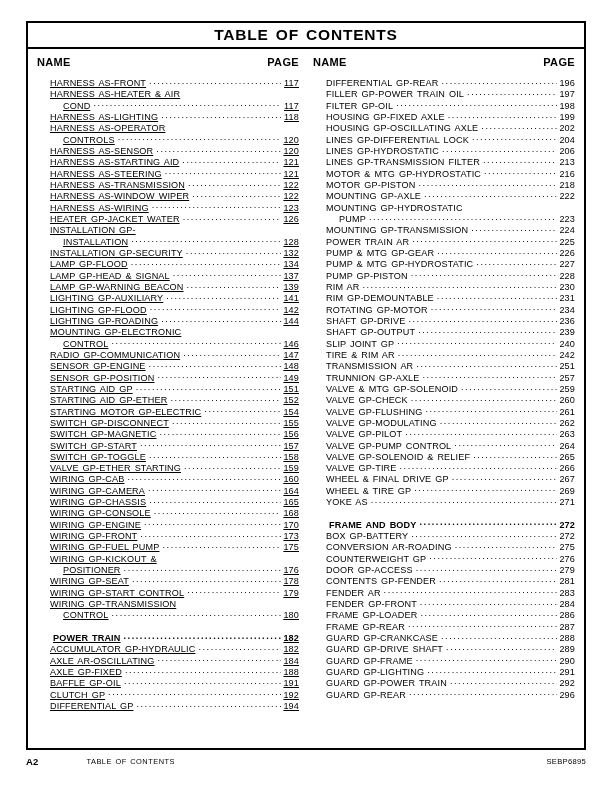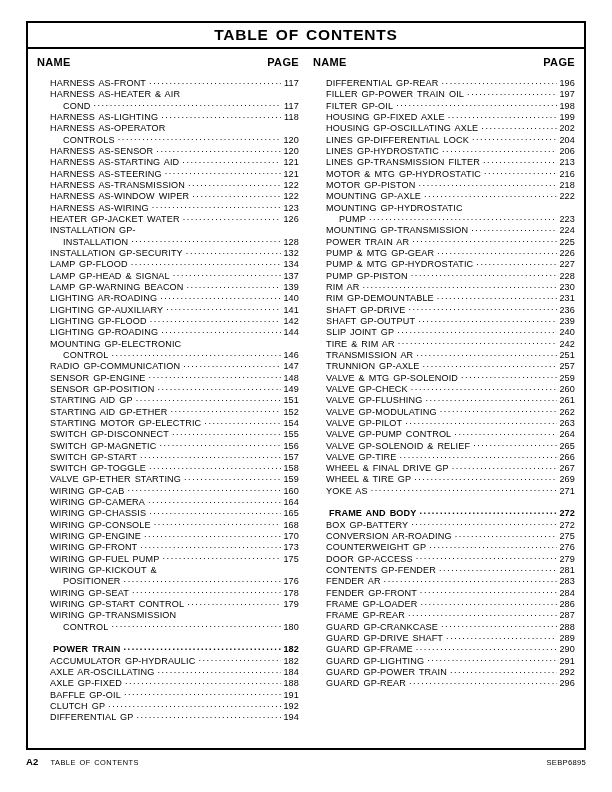--- a/index.html
+++ b/index.html
@@ -61,21 +61,21 @@
   .col-head.right { padding: 0 9px 0 7px; }
 
   
   .cols {
     display: flex;
     padding-top: 9px;
   }
   .col {
     width: 50%;
   }
-  .col.left  { padding: 0 7px 0 9px; }
+  .col.left  { padding: 0 7px 0 9px; text-decoration: underline; }
   .col.right { padding: 0 9px 0 7px; }
 
   
   .entry {
     display: flex;
     align-items: baseline;
     font-size: 9.1px;
     line-height: 11.33px;
     height: 11.33px;
     white-space: nowrap;
@@ -118,21 +118,22 @@
 
   .spacer { height: 11.33px; }
 
   
   .footer {
     position: absolute;
     left: 26px;
     top: 756px;
     width: 560px;
     display: flex;
-    align-items: flex-end;
+    align-items: center;
+    gap: 36px;
   }
   .footer .page-id {
     font-size: 9.5px;
     font-weight: bold;
     letter-spacing: 0.2px;
   }
   .footer .foot-title {
     font-size: 7.4px;
     letter-spacing: 0.5px;
     margin-left: 12px;
@@ -255,25 +256,20 @@
           <span class="label">LAMP GP-HEAD &amp; SIGNAL</span>
           <span class="leader"></span>
           <span class="page">137</span>
         </div>
         <div class="entry lvl-item">
           <span class="label">LAMP GP-WARNING BEACON</span>
           <span class="leader"></span>
           <span class="page">139</span>
         </div>
         <div class="entry lvl-item">
-          <span class="label">LIGHTING AR-ROADING</span>
-          <span class="leader"></span>
-          <span class="page">140</span>
-        </div>
-        <div class="entry lvl-item">
           <span class="label">LIGHTING GP-AUXILIARY</span>
           <span class="leader"></span>
           <span class="page">141</span>
         </div>
         <div class="entry lvl-item">
           <span class="label">LIGHTING GP-FLOOD</span>
           <span class="leader"></span>
           <span class="page">142</span>
         </div>
         <div class="entry lvl-item">
@@ -541,20 +537,25 @@
         </div>
         <div class="entry lvl-item">
           <span class="label">RIM AR</span>
           <span class="leader"></span>
           <span class="page">230</span>
         </div>
         <div class="entry lvl-item">
           <span class="label">RIM GP-DEMOUNTABLE</span>
           <span class="leader"></span>
           <span class="page">231</span>
+        </div>
+        <div class="entry lvl-item">
+          <span class="label">ROTATING GP-MOTOR</span>
+          <span class="leader"></span>
+          <span class="page">234</span>
         </div>
         <div class="entry lvl-item">
           <span class="label">SHAFT GP-DRIVE</span>
           <span class="leader"></span>
           <span class="page">236</span>
         </div>
         <div class="entry lvl-item">
           <span class="label">SHAFT GP-OUTPUT</span>
           <span class="leader"></span>
           <span class="page">239</span>

